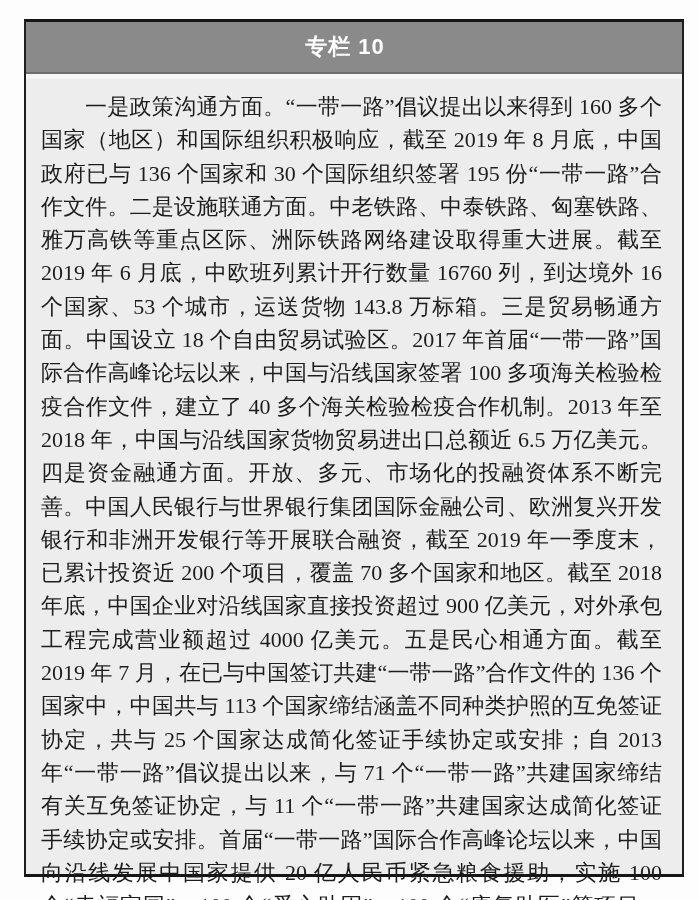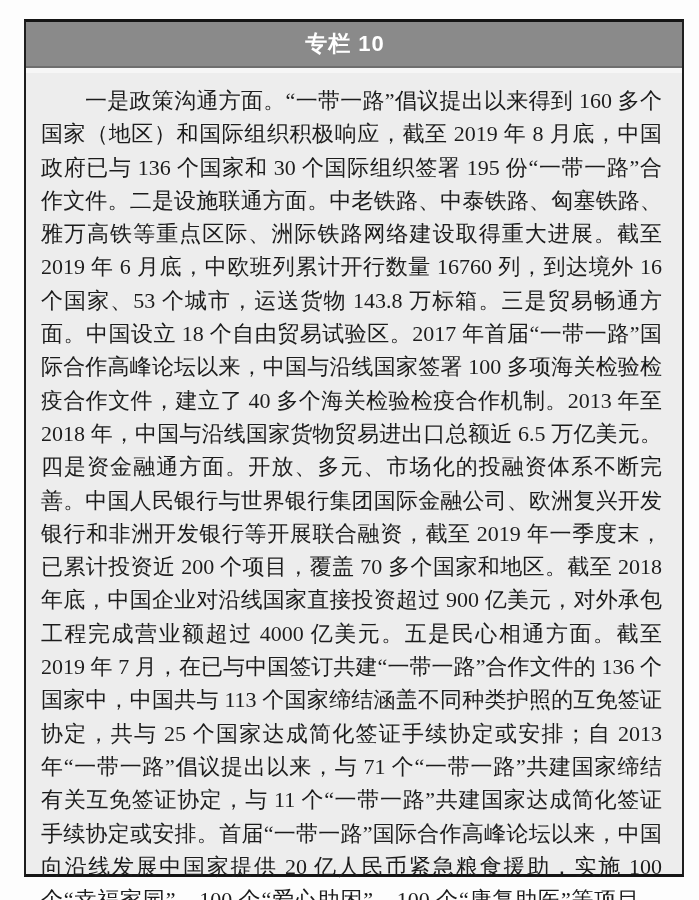--- a/index.html
+++ b/index.html
@@ -20,21 +20,21 @@
     width: 660px;
     height: 858px;
     box-sizing: border-box;
     border-left: 2px solid #1e1e1e;
     border-right: 2px solid #1e1e1e;
     border-top: 3px solid #151515;
     border-bottom: 3px solid #151515;
     background: #ededed;
   }
   .box-header {
-    height: 46px;
+    height: 52px;
     box-sizing: border-box;
     background: #8a8a8a;
     border-bottom: 2px solid #6e6e6e;
     display: flex;
     align-items: center;
     justify-content: center;
     color: #ffffff;
     font-family: "Liberation Sans", "DejaVu Sans", sans-serif;
     font-weight: bold;
     font-size: 22px;

